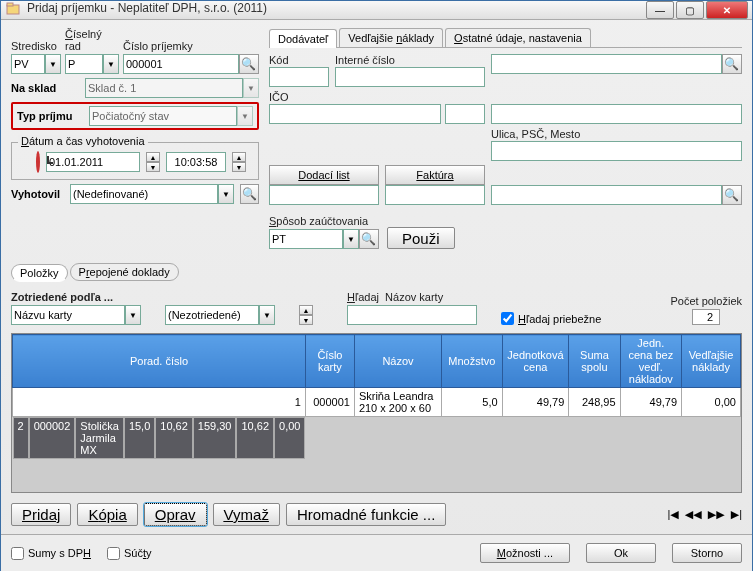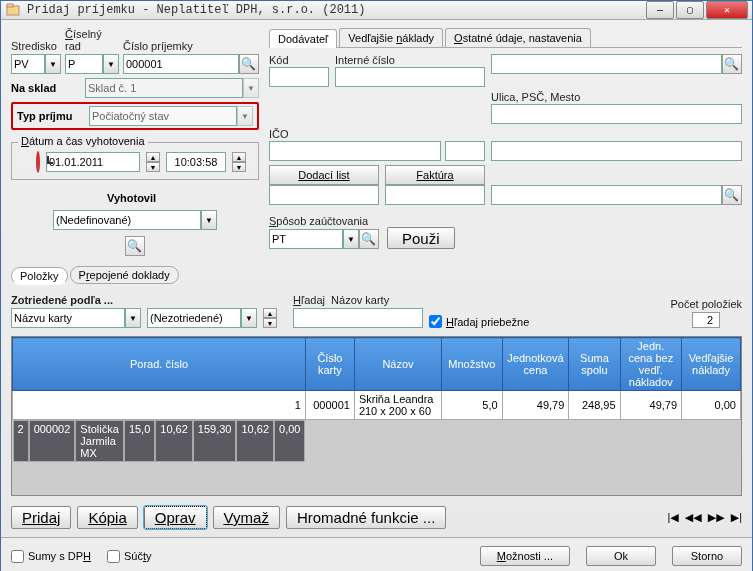--- a/index.html
+++ b/index.html
@@ -1,20 +1,20 @@
 <!DOCTYPE html>
 <html><head>
 <meta charset="utf-8">
 <style>
 * { box-sizing: border-box; margin: 0; padding: 0; }
 body { font-family: Tahoma, Arial, sans-serif; font-size: 11px; background: #fff; overflow: hidden; }
 
 .window { width: 753px; height: 571px; border: 1px solid #3a6ea5; display: flex; flex-direction: column; background: linear-gradient(#f0f0f0, #e8e8e8); }
 
-.titlebar { height: 30px; background: linear-gradient(#f8f8f8, #e0e0e0); border-bottom: 1px solid #aaa; display: flex; align-items: center; padding: 0 4px; font-family: Liberation Mono, monospace; }
+.titlebar { height: 30px; background: linear-gradient(#f8f8f8, #e0e0e0); border-bottom: 1px solid #aaa; display: flex; padding: 0 4px; }
 .titlebar .icon { width: 16px; height: 16px; margin-right: 6px; display: flex; align-items: center; justify-content: center; }
 .titlebar .title { flex: 1; color: #333; font-size: 12px; }
 .winbtns { display: flex; gap: 2px; }
 .winbtn { width: 28px; height: 18px; border: 1px solid #888; background: linear-gradient(#f8f8f8, #d8d8d8); display: flex; align-items: center; justify-content: center; font-size: 10px; cursor: pointer; border-radius: 2px; }
 .winbtn.close { background: linear-gradient(#e77, #c22); color: #fff; width: 42px; font-weight: bold; }
 
 .content { flex: 1; padding: 8px 10px; display: flex; flex-direction: column; gap: 4px; }
 
 .row-top { display: flex; gap: 10px; }
 
@@ -60,21 +60,21 @@
 .sg-col input { width:100%; }
 
 .btn-underline { height:20px; padding:0 10px; border:1px solid #999; background:linear-gradient(#fff,#ddd); text-decoration:underline; cursor:pointer; font-size:11px;}
 
 .midrow { display:flex; align-items:flex-end; gap:8px; padding: 4px 0;}
 
 .items-tabs { display:flex; gap:2px; margin-top:6px;}
 .items-tabs .tab{ padding:2px 8px; border-bottom:1px solid #aaa;border-radius:9px;}
 .items-tabs .tab.active{ border-bottom:1px solid #fff;}
 
-.items-bar { display:flex; align-items:flex-end; gap:6px; margin-top:6px;}
+.items-bar { display:flex; align-items:flex-end; gap:24px; margin-top:6px;}
 .count-box { margin-left:auto; text-align:center;}
 .count-val { border:1px solid #999; background:#fff; padding:1px 6px; display:inline-block; min-width:28px; text-align:right;}
 
 .grid { border:1px solid #888; margin-top:4px; background:#ccc; height:160px; overflow:auto; position:relative;}
 table { border-collapse:collapse; width:100%; font-size:11px;}
 thead th { background: linear-gradient(#5aa0e8,#3a80d0); color:#fff; font-weight:normal; padding:2px 4px; border:1px solid #2a5a9a; text-align:center; font-size:11px;}
 tbody td { border:1px solid #aaa; padding:2px 4px; background:#fff; text-align:right;}
 tbody td.l { text-align:left;}
 tbody tr.sel td { background:#5a5a60; color:#fff;}
 
@@ -167,21 +167,21 @@
                 <span>▼</span>
               </div>
             <input type="text" style="width: 60px; text-align: center;" value="10:03:58">
             <div class="spin">
                 <span>▲</span>
                 <span>▼</span>
               </div>
           </div>
         </div>
 
-        <div class="row-label" style="margin-top:8px;flex-direction:column;">
+        <div class="row-label" style="">
           <span style="font-weight:bold;width:56px;">Vyhotovil</span>
           <div class="sel" style="flex:1;">
             <input type="text" style="flex: 1 1 0%;" value="(Nedefinované)">
             <div class="dropbtn">▼</div>
           </div>
           <div class="iconbtn mag">🔍</div>
         </div>
       </div>
 
       <div class="right-col">
@@ -199,39 +199,39 @@
             </div>
             <div class="sg-col" style="flex:0 0 150px;">
               <span class="lbl">Interné číslo</span>
               <input type="text" class="yellow" style="">
             </div>
             <div class="sg-col">
               <div style="display:flex;">
                 <input type="text" class="yellow" style="flex: 1 1 0%;">
                 <div class="iconbtn mag">🔍</div>
               </div>
-            </div>
-          </div>
-          <div class="sg-row">
-            <div class="sg-col" style="flex:0 0 216px;"></div>
-            <div class="sg-col">
-              <span class="lbl">Ulica, PSČ, Mesto</span>
-              <input type="text" style="">
             </div>
           </div>
           <div class="sg-row">
             <div class="sg-col" style="flex:0 0 216px;">
               <span class="lbl">IČO</span>
               <div style="display:flex;gap:4px;">
                 <input type="text" style="flex: 1 1 0%;">
                 <input type="text" style="width: 40px;">
               </div>
             </div>
             <div class="sg-col">
               <span class="lbl">&nbsp;</span>
+              <input type="text" style="">
+            </div>
+          </div>
+          <div class="sg-row">
+            <div class="sg-col" style="flex:0 0 216px;"></div>
+            <div class="sg-col">
+              <span class="lbl">Ulica, PSČ, Mesto</span>
               <input type="text" style="">
             </div>
           </div>
           <div class="sg-row" style="align-items:flex-end;">
             <div class="sg-col" style="flex:0 0 110px;">
               <button class="btn-underline"><span>Dodací list</span></button>
               <input type="text" style="">
             </div>
             <div class="sg-col" style="flex:0 0 100px;">
               <button class="btn-underline"><span>Faktúra</span></button>

